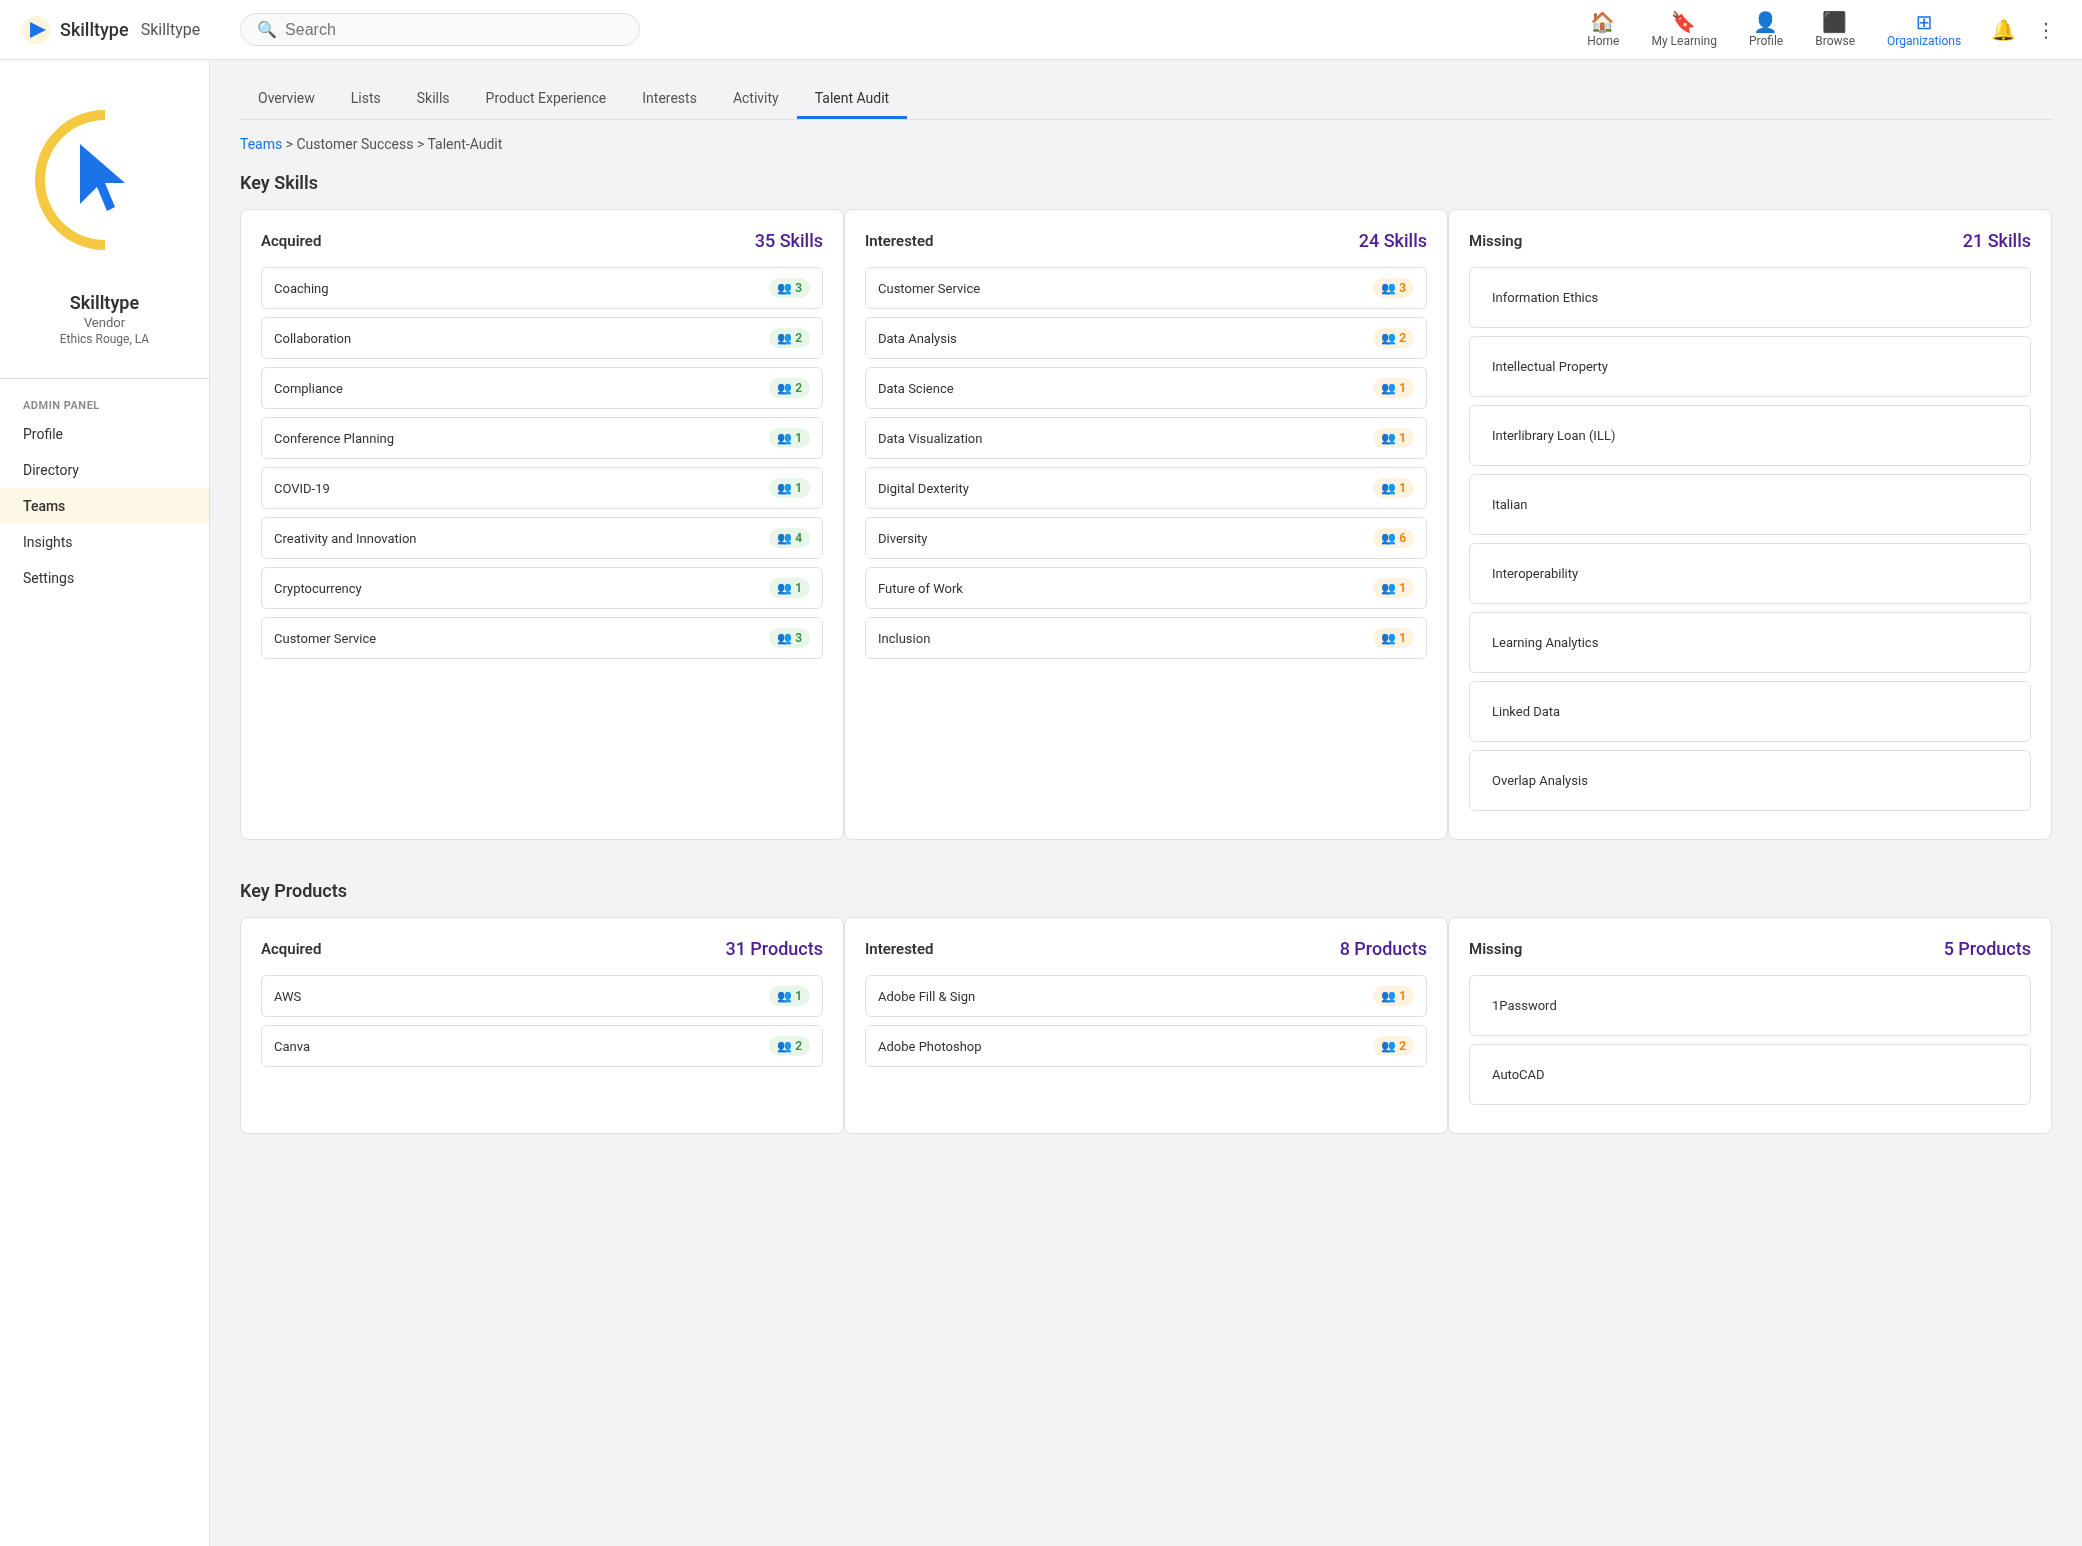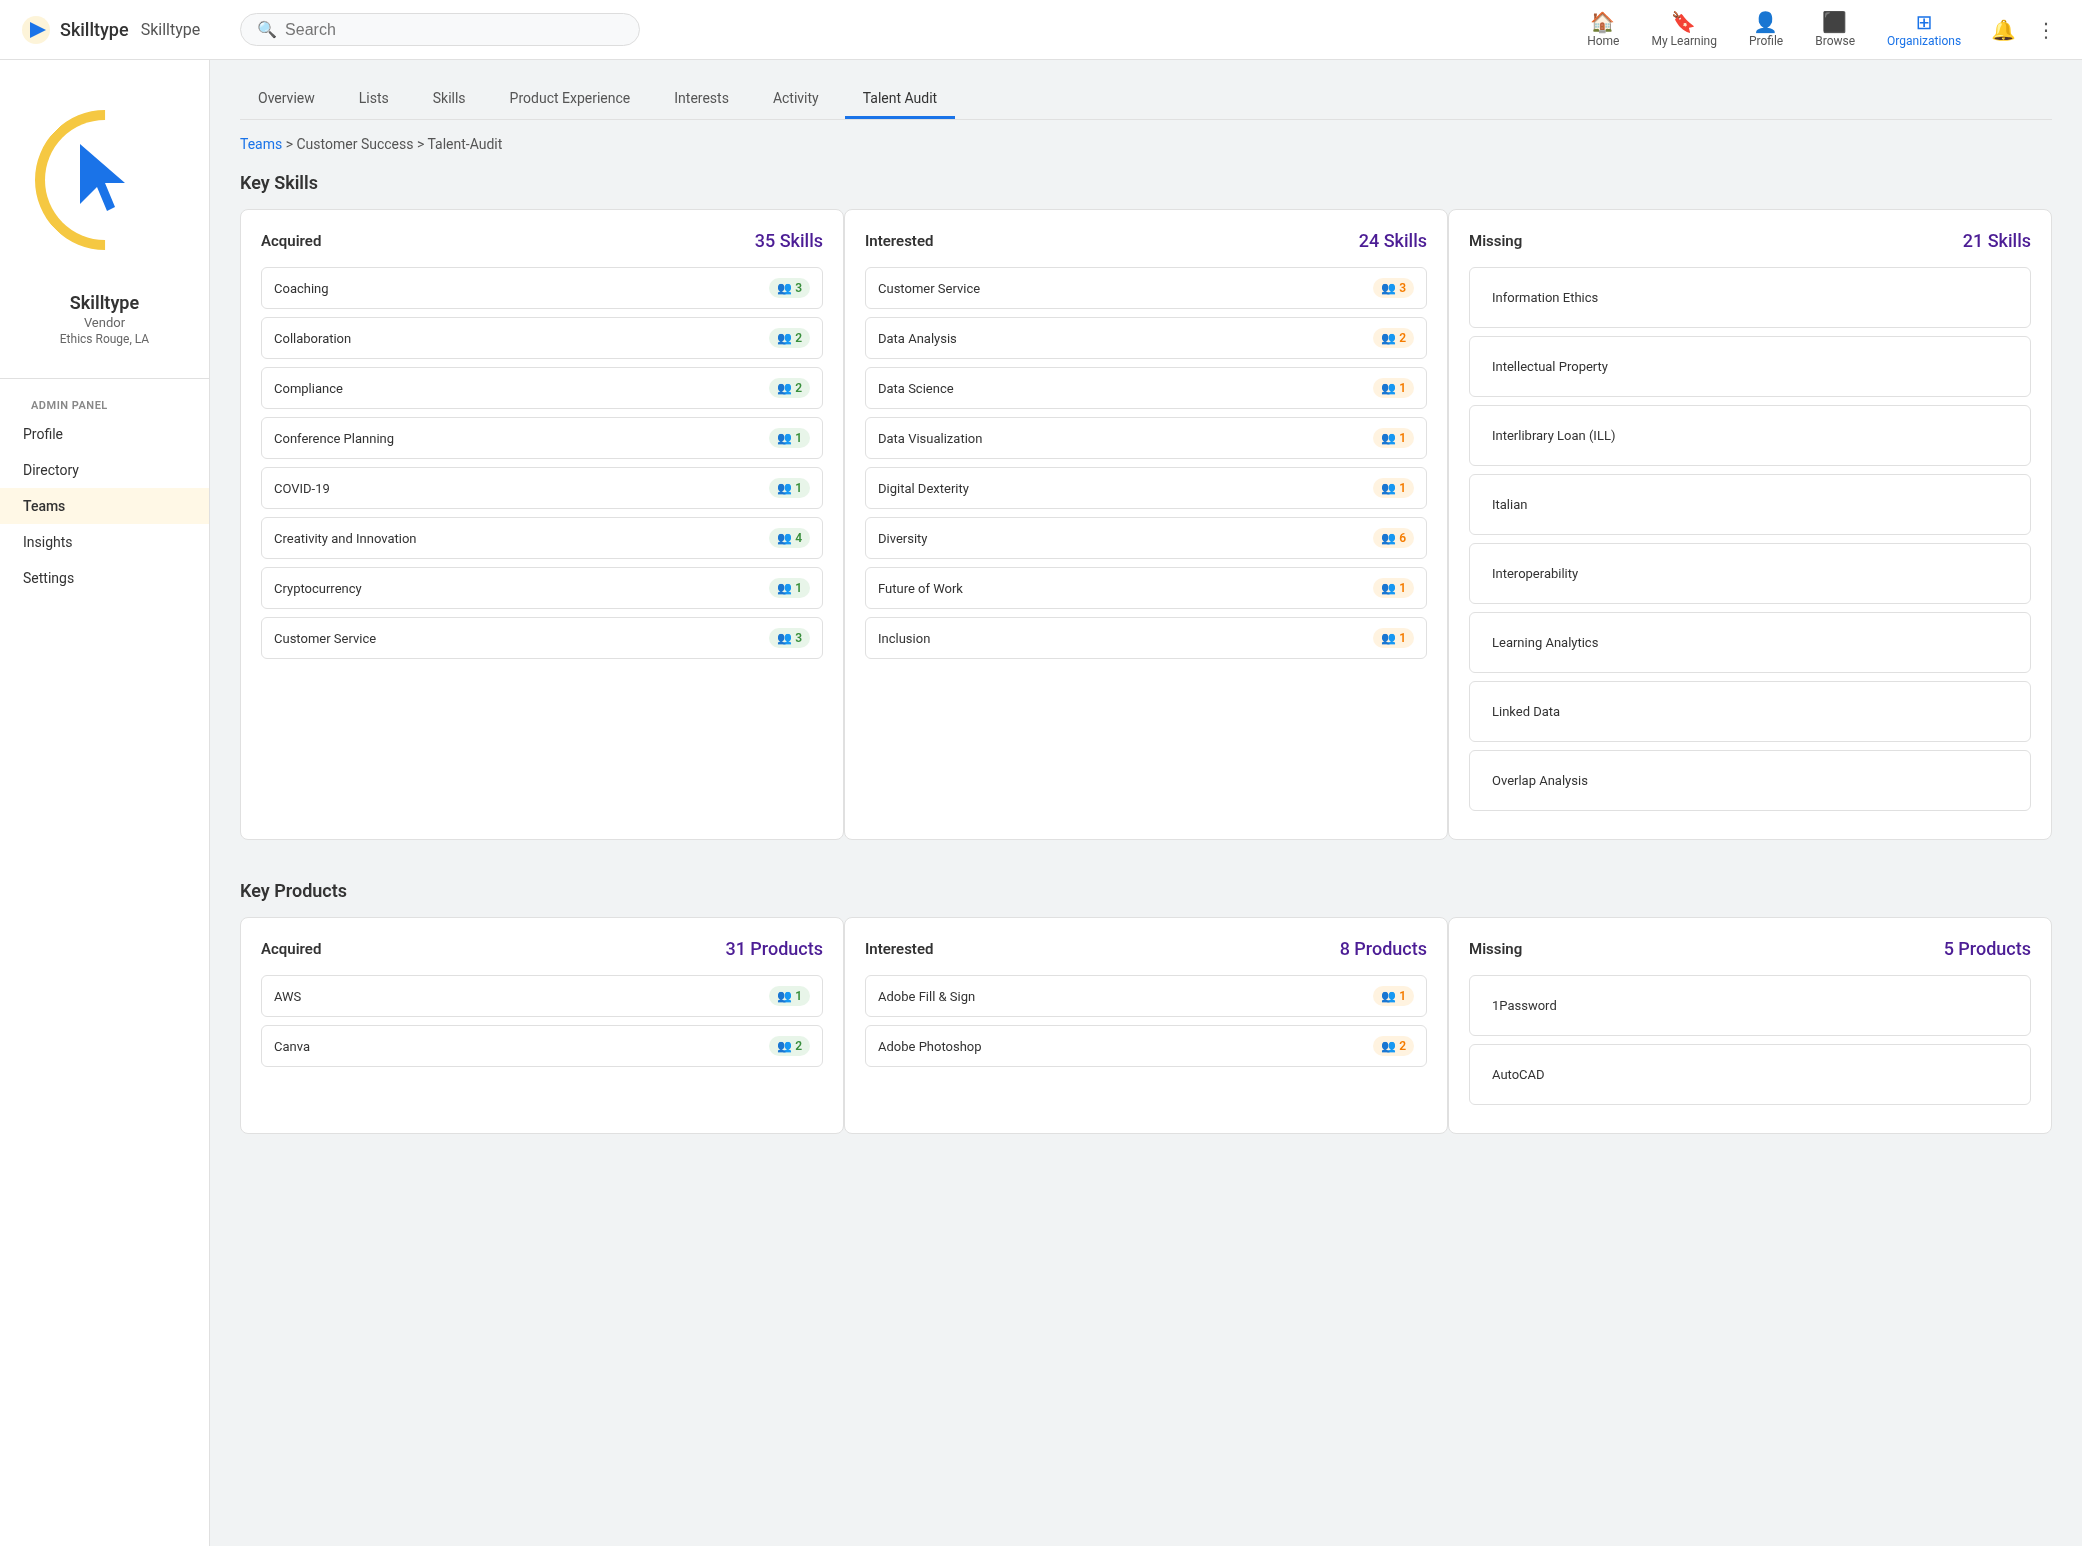--- a/index.html
+++ b/index.html
@@ -57,33 +57,33 @@
       position: absolute;
     }
     .cursor-icon {
       position: relative; z-index: 1;
     }
     .cursor-svg { width: 80px; height: 80px; }
     .sidebar-name { font-size: 18px; font-weight: 600; color: #333; text-align: center; }
     .sidebar-role { font-size: 13px; color: #666; text-align: center; margin-top: 2px; }
     .sidebar-loc { font-size: 12px; color: #666; text-align: center; margin-top: 2px; }
     .sidebar-divider { border: none; border-top: 1px solid #e0e0e0; margin: 12px 0; }
-    .admin-label { font-size: 11px; color: #888; font-weight: 600; letter-spacing: 0.5px; padding: 8px 31px 4px; }
+    .admin-label { font-size: 11px; color: #888; font-weight: 600; letter-spacing: 0.5px; padding: 8px 23px 4px; }
     .sidebar-menu { list-style: none; }
     .sidebar-menu-item {
       padding: 10px 20px; cursor: pointer; font-size: 14px; color: #333;
       border-left: 3px solid transparent;
     }
     .sidebar-menu-item.active { background: #fff8e6; border-left-color: transparent; font-weight: 500; }
 
     
     .main { flex: 1; padding: 20px 30px; overflow-y: auto; }
 
     
-    .tabs { display: flex; gap: 8px; border-bottom: 1px solid #e0e0e0; margin-bottom: 16px; }
+    .tabs { display: flex; gap: 0; border-bottom: 1px solid #e0e0e0; margin-bottom: 16px; }
     .tab {
       padding: 10px 18px; cursor: pointer; font-size: 14px; color: #555;
       border-bottom: 3px solid transparent; white-space: nowrap;
     }
     .tab.active { color: #333; font-weight: 400; border-bottom-color: #1a73e8; }
 
     
     .breadcrumb { font-size: 14px; color: #555; margin-bottom: 20px; }
     .breadcrumb a { color: #1a73e8; text-decoration: none; }
 

